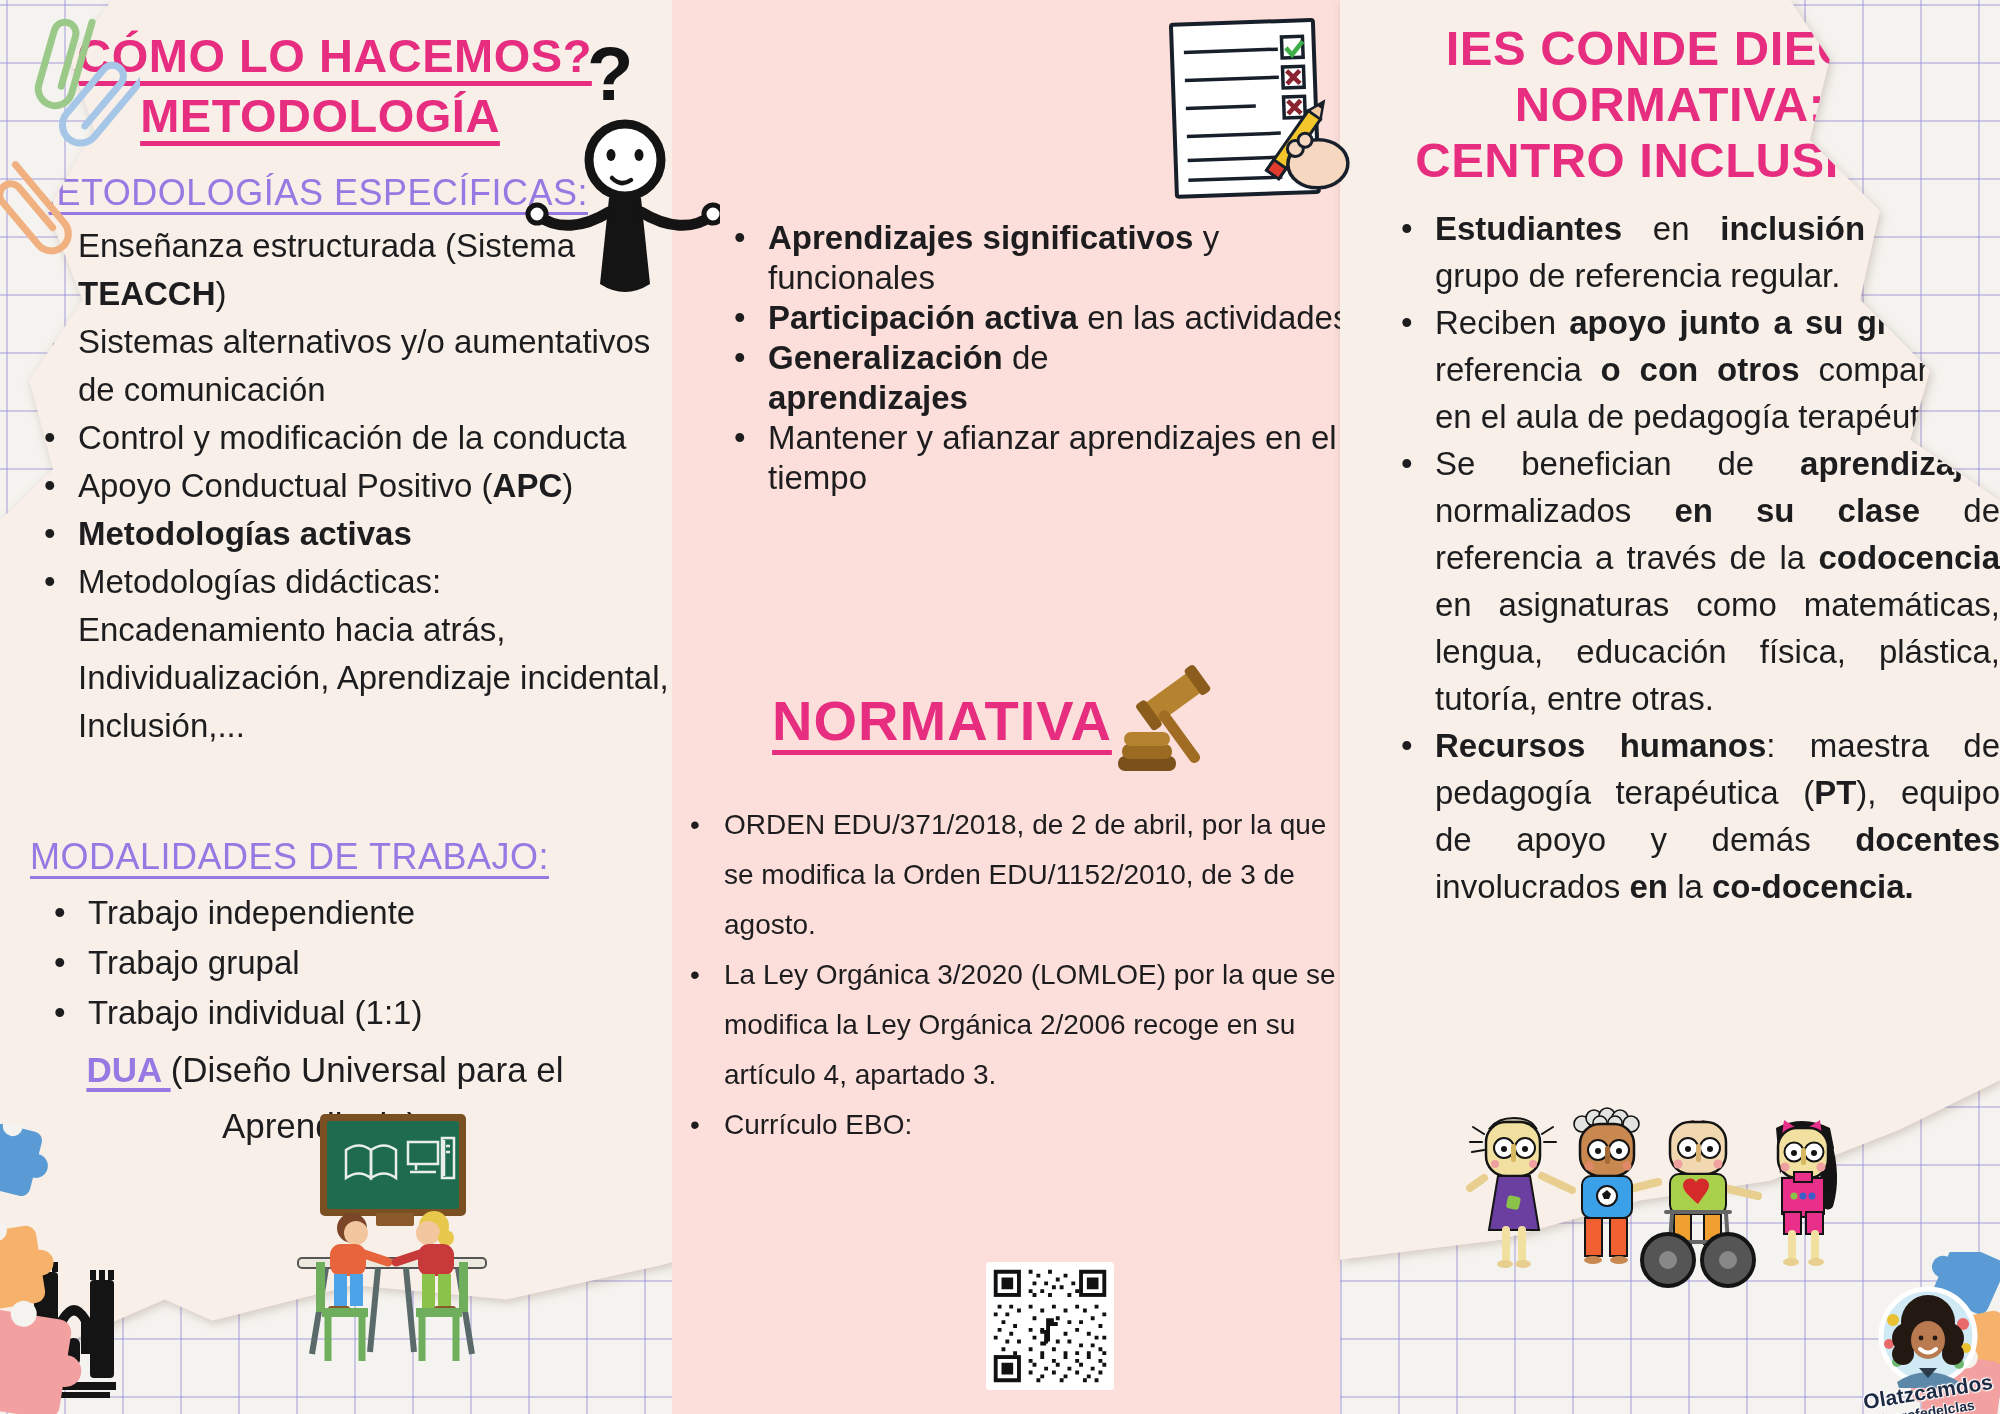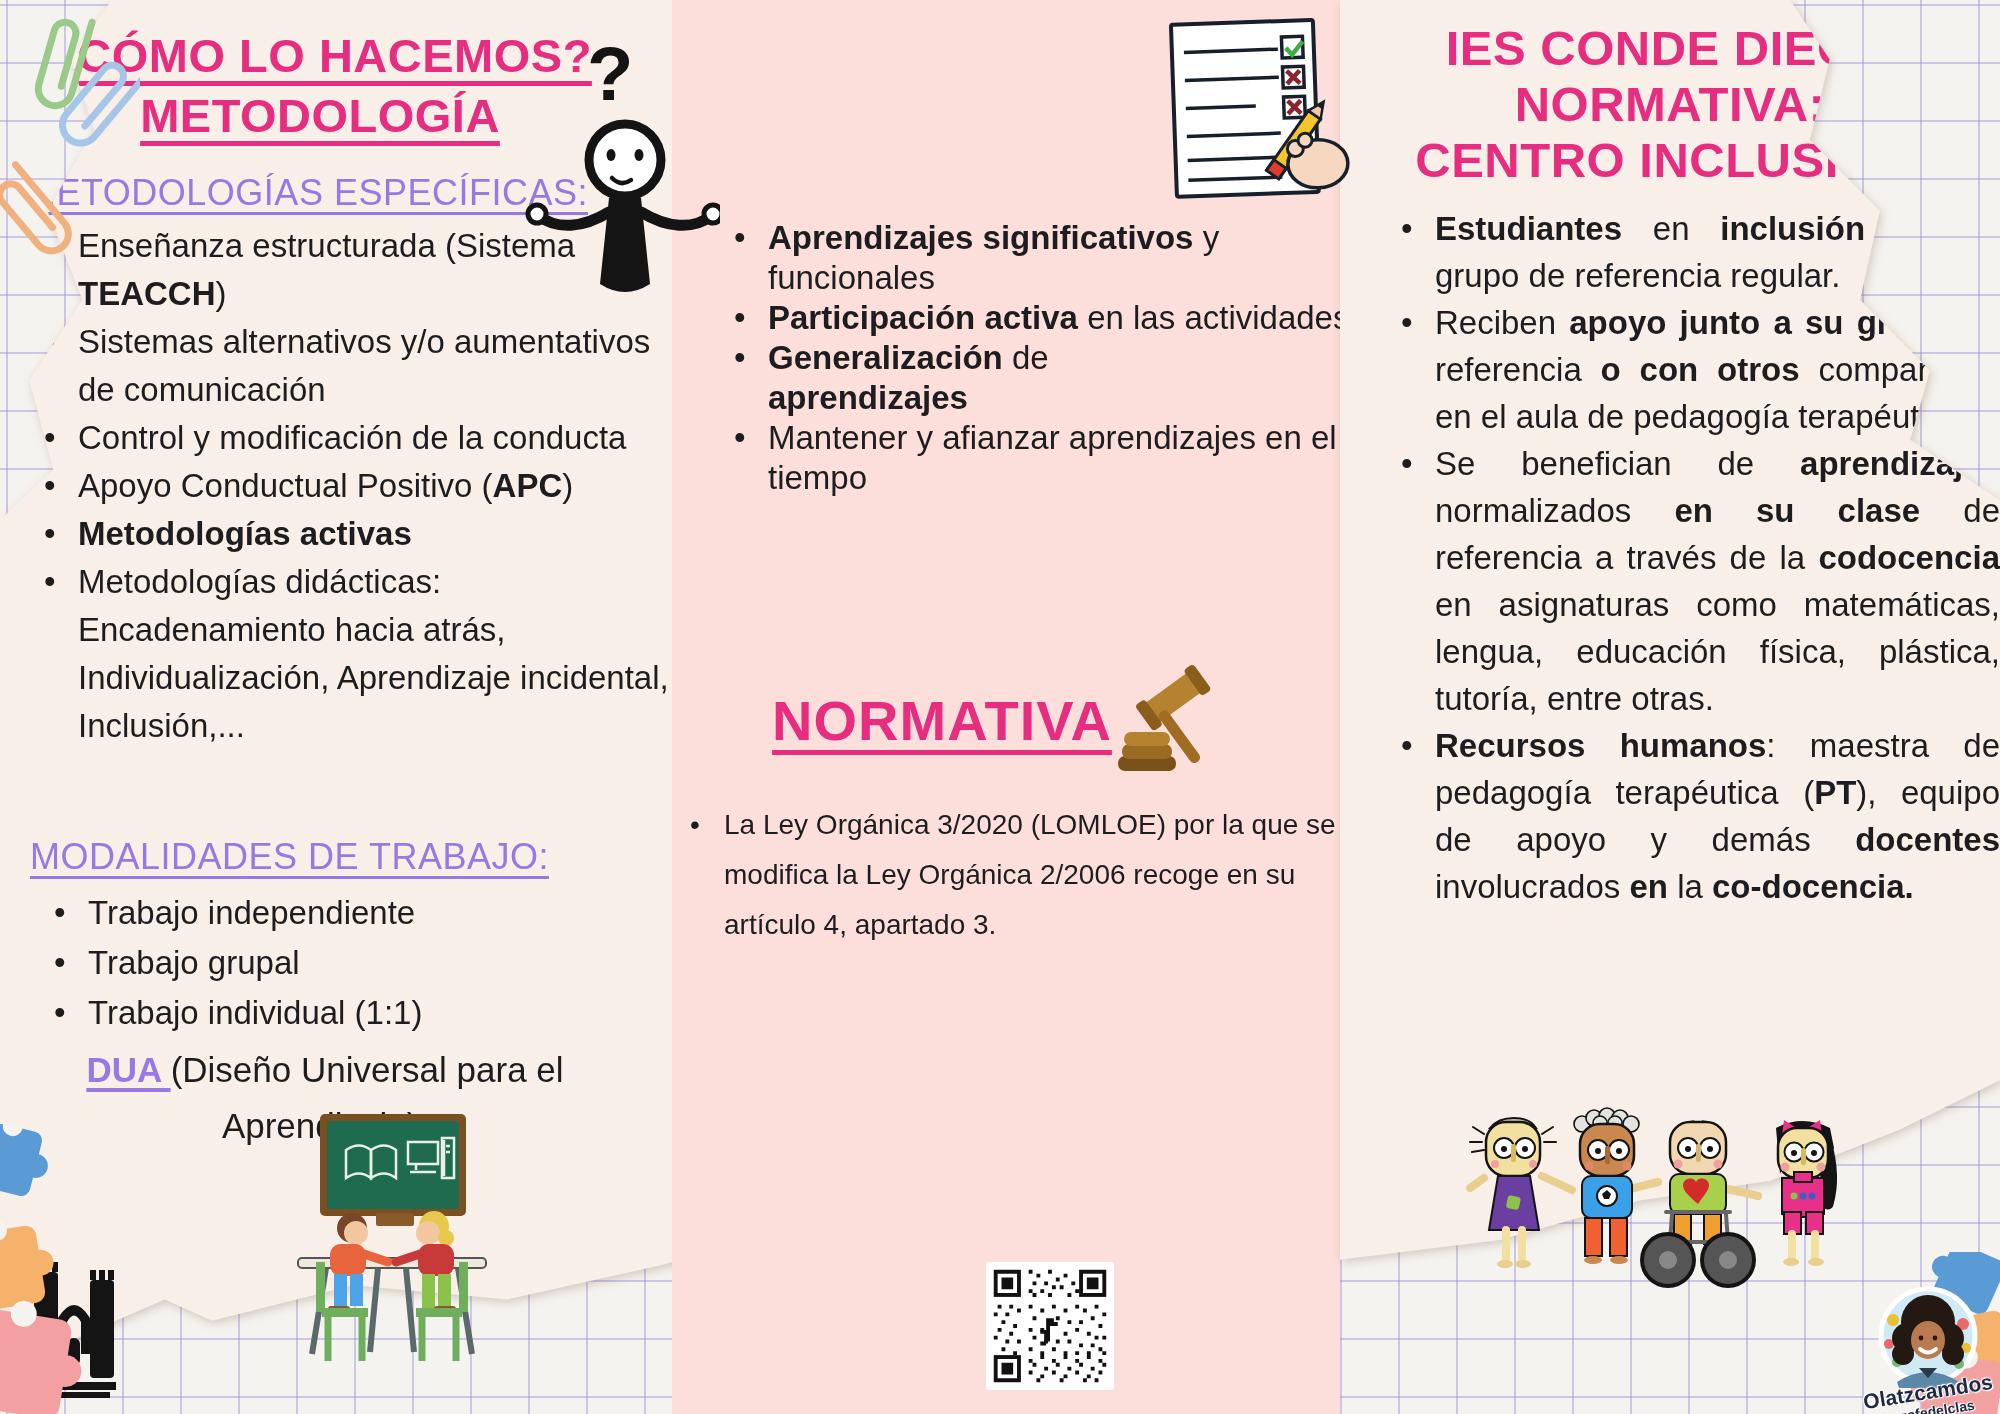--- a/index.html
+++ b/index.html
@@ -90,21 +90,23 @@
 
   <section class="paper-mid">
     <ul class="blist mid-list">
       <li><span class="b">Aprendizajes significativos</span><span> y funcionales</span></li>
       <li><span class="b">Participación activa</span><span> en las actividades</span></li>
       <li><span class="b">Generalización</span><span> de</span><br><span class="b">aprendizajes</span></li>
       <li><span>Mantener y afianzar aprendizajes en el tiempo</span></li>
     </ul>
     <h2 class="normativa-title">NORMATIVA</h2>
     <ul class="blist norm-list">
+      <li>ORDEN EDU/371/2018, de 2 de abril, por la que se modifica la Orden EDU/1152/2010, de 3 de agosto.</li>
       <li>La Ley Orgánica 3/2020 (LOMLOE) por la que se modifica la Ley Orgánica 2/2006 recoge en su artículo 4, apartado 3.</li>
+      <li>Currículo EBO:</li>
     </ul>
   </section>
 
   <div class="pwrap" style="left:1340px;top:0;width:660px;height:1414px;">
     <section class="paper paper-right">
       <h1 class="main-title rt-title no-u">
         <span class="tline">IES CONDE DIEGO</span>
         <span class="tline">NORMATIVA:</span>
         <span class="tline">CENTRO INCLUSIVO.</span>
       </h1>

